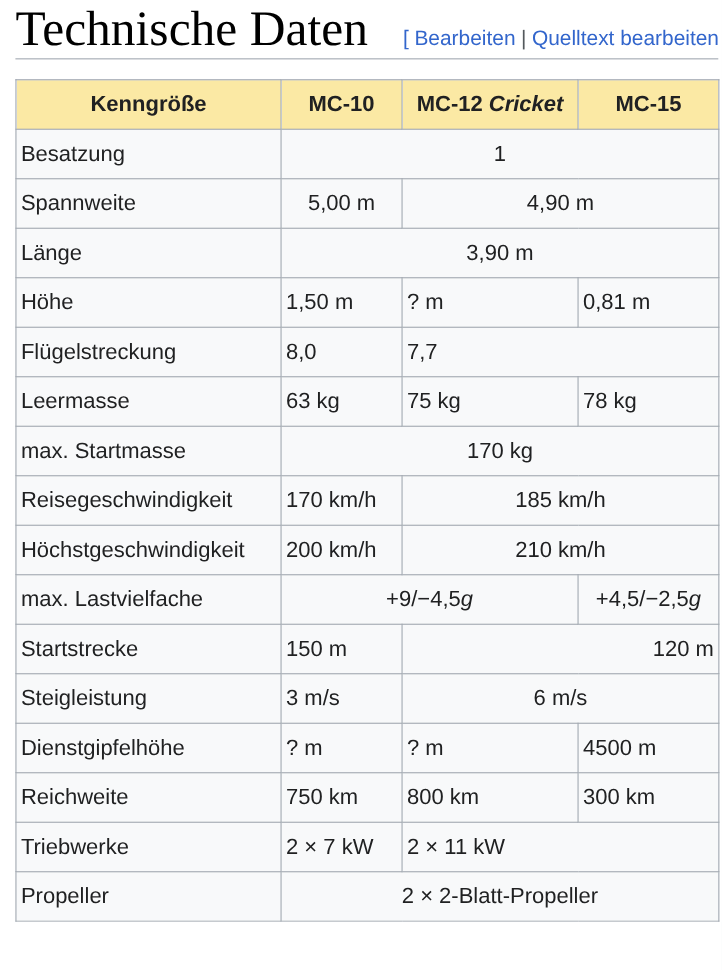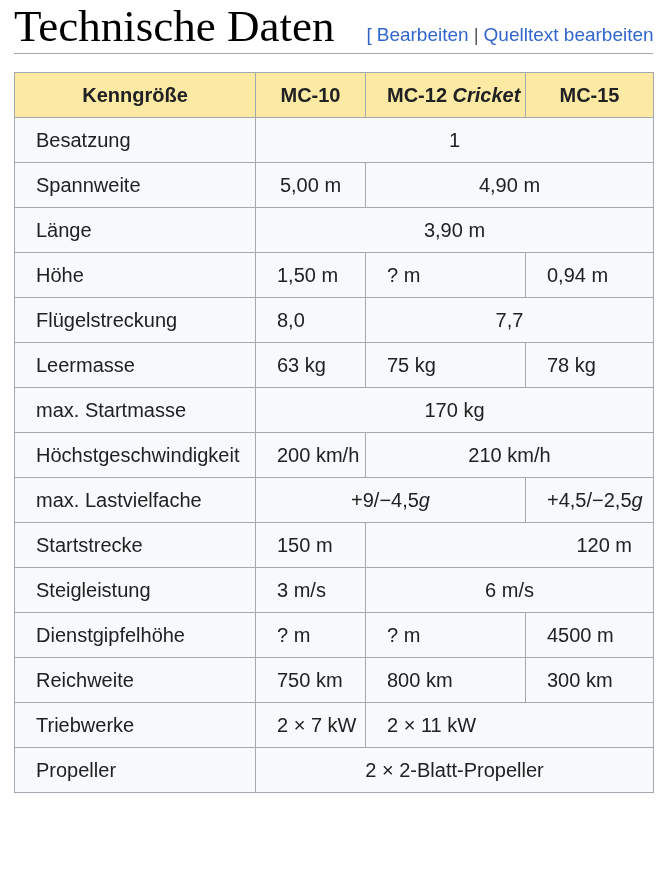--- a/index.html
+++ b/index.html
@@ -58,21 +58,21 @@
     border-collapse:collapse;
     table-layout:fixed;
     width:639px;
     margin-top:18px;
     background:var(--c-cellbg);
     font-size:20px;
   }
   table.specs th,
   table.specs td{
     border:1px solid var(--c-border);
-    padding:9px 21px;
+    padding:9px 4px;
     line-height:26px;
     overflow:hidden;
     white-space:nowrap;
   }
   table.specs th{
     background:var(--c-headerbg);
     font-weight:bold;
     text-align:center;
   }
   table.specs td{
@@ -118,36 +118,41 @@
           <td colspan="2" style="text-align: center;">4,90 m</td>
         </tr>
         <tr>
           <td class="label">Länge</td>
           <td colspan="3" style="text-align: center;">3,90 m</td>
         </tr>
         <tr>
           <td class="label">Höhe</td>
           <td style="text-align: left;">1,50 m</td>
           <td style="text-align: left;">? m</td>
-          <td style="text-align: left;">0,94 m</td>
+          <td style="text-align: left;">0,81 m</td>
         </tr>
         <tr>
           <td class="label">Flügelstreckung</td>
           <td style="text-align: left;">8,0</td>
-          <td colspan="2" style="text-align: center;">7,7</td>
+          <td colspan="2" style="text-align: left;">7,7</td>
         </tr>
         <tr>
           <td class="label">Leermasse</td>
           <td style="text-align: left;">63 kg</td>
           <td style="text-align: left;">75 kg</td>
           <td style="text-align: left;">78 kg</td>
         </tr>
         <tr>
           <td class="label">max. Startmasse</td>
           <td colspan="3" style="text-align: center;">170 kg</td>
+        </tr>
+        <tr>
+          <td class="label">Reisegeschwindigkeit</td>
+          <td style="text-align: left;">170 km/h</td>
+          <td colspan="2" style="text-align: center;">185 km/h</td>
         </tr>
         <tr>
           <td class="label">Höchstgeschwindigkeit</td>
           <td style="text-align: left;">200 km/h</td>
           <td colspan="2" style="text-align: center;">210 km/h</td>
         </tr>
         <tr>
           <td class="label">max. Lastvielfache</td>
           <td colspan="2" style="text-align: center;">+9/−4,5<i>g</i></td>
           <td style="text-align: center;">+4,5/−2,5<i>g</i></td>

